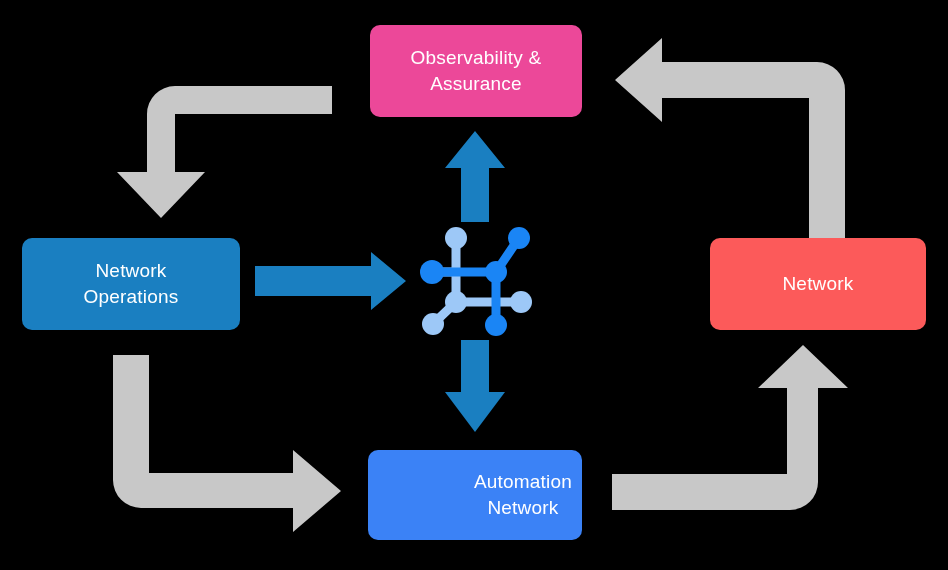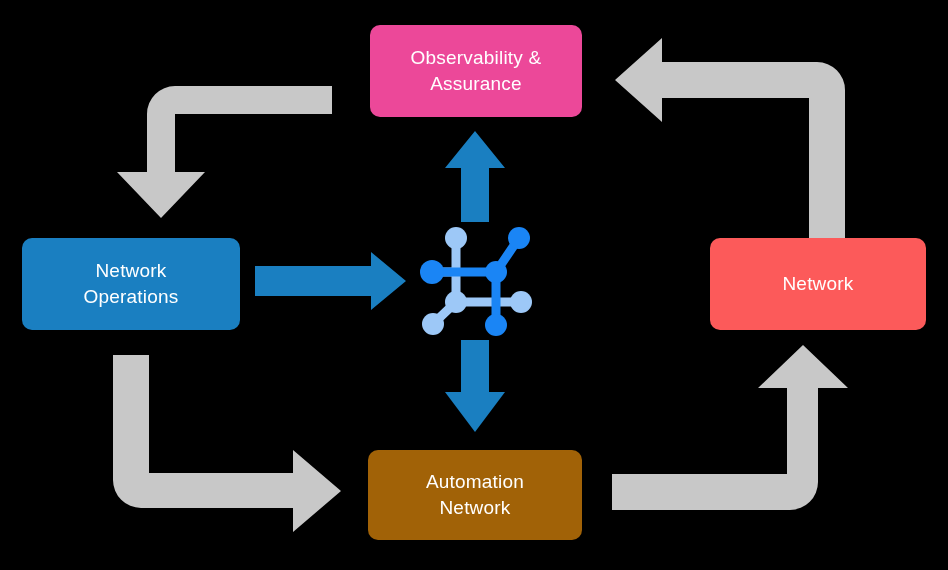--- a/index.html
+++ b/index.html
@@ -115,20 +115,20 @@
       <span>Operations</span>
     </span>
   </div>
 
   <div id="box-infrastructure" class="node-box" style="background: rgb(252, 90, 90); color: rgb(255, 255, 255);">
     <span>
       <span>Network</span><br>
     </span>
   </div>
 
-  <div id="box-automation" class="node-box" style="background: #a16207; color: rgb(255, 255, 255);">
+  <div id="box-automation" class="node-box" style="background: #3b82f6; color: rgb(255, 255, 255); justify-content: flex-end;">
     <span>
       <span>Automation</span><br>
       <span>Network</span>
     </span>
   </div>
 
 </div>
 
 </body></html>

